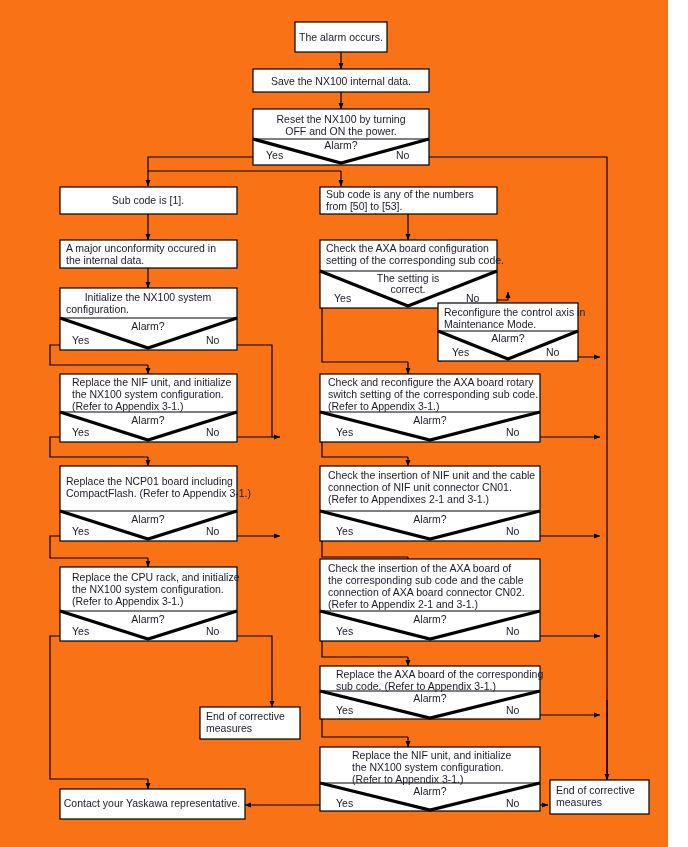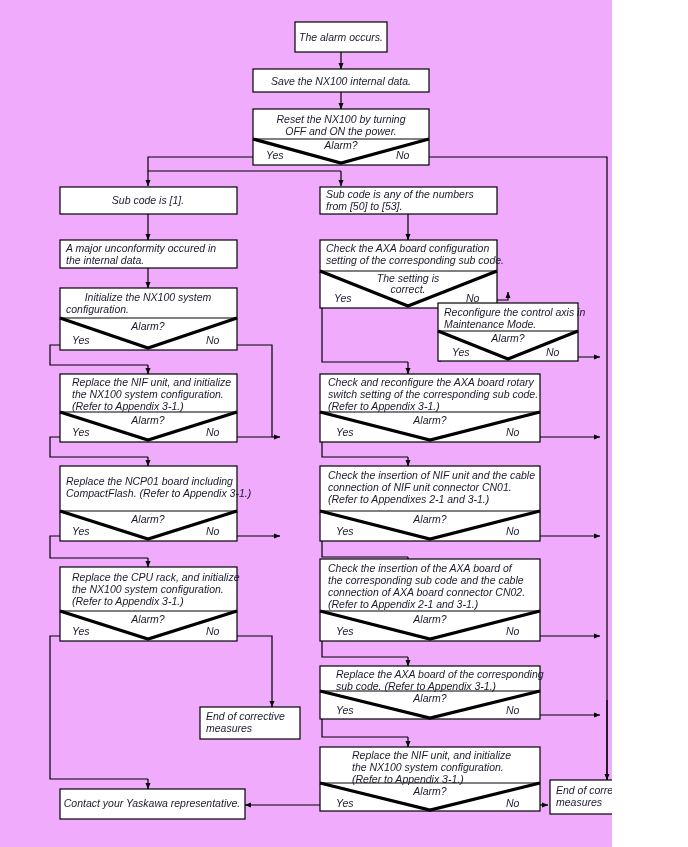--- a/index.html
+++ b/index.html
@@ -2,26 +2,25 @@
 <html><head>
 <meta charset="utf-8">
 <style>
   html, body {
     margin: 0;
     padding: 0;
     background: #ffffff;
   }
   #chart-root {
     position: relative;
-    width: 612px;
+    width: 668px;
     height: 847px;
-    background: #f0abfc;
+    background: #f97316;
     font-family: "Liberation Sans", sans-serif;
     overflow: hidden;
-    font-style: italic;
   }
   svg.flow {
     position: absolute;
     left: 0; top: 0;
     width: 688px;
     height: 847px;
   }
   .bx {
     fill: #ffffff;
     stroke: #000000;

